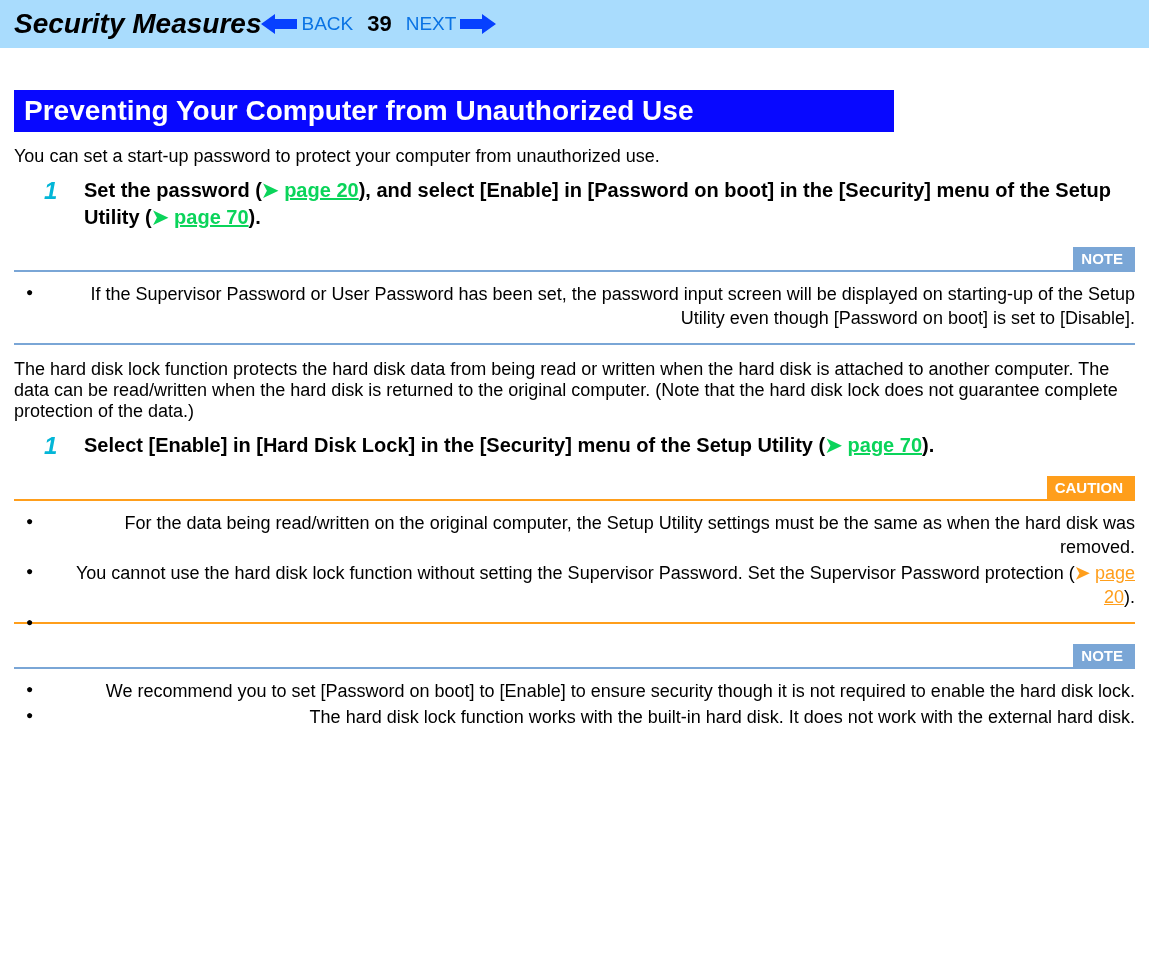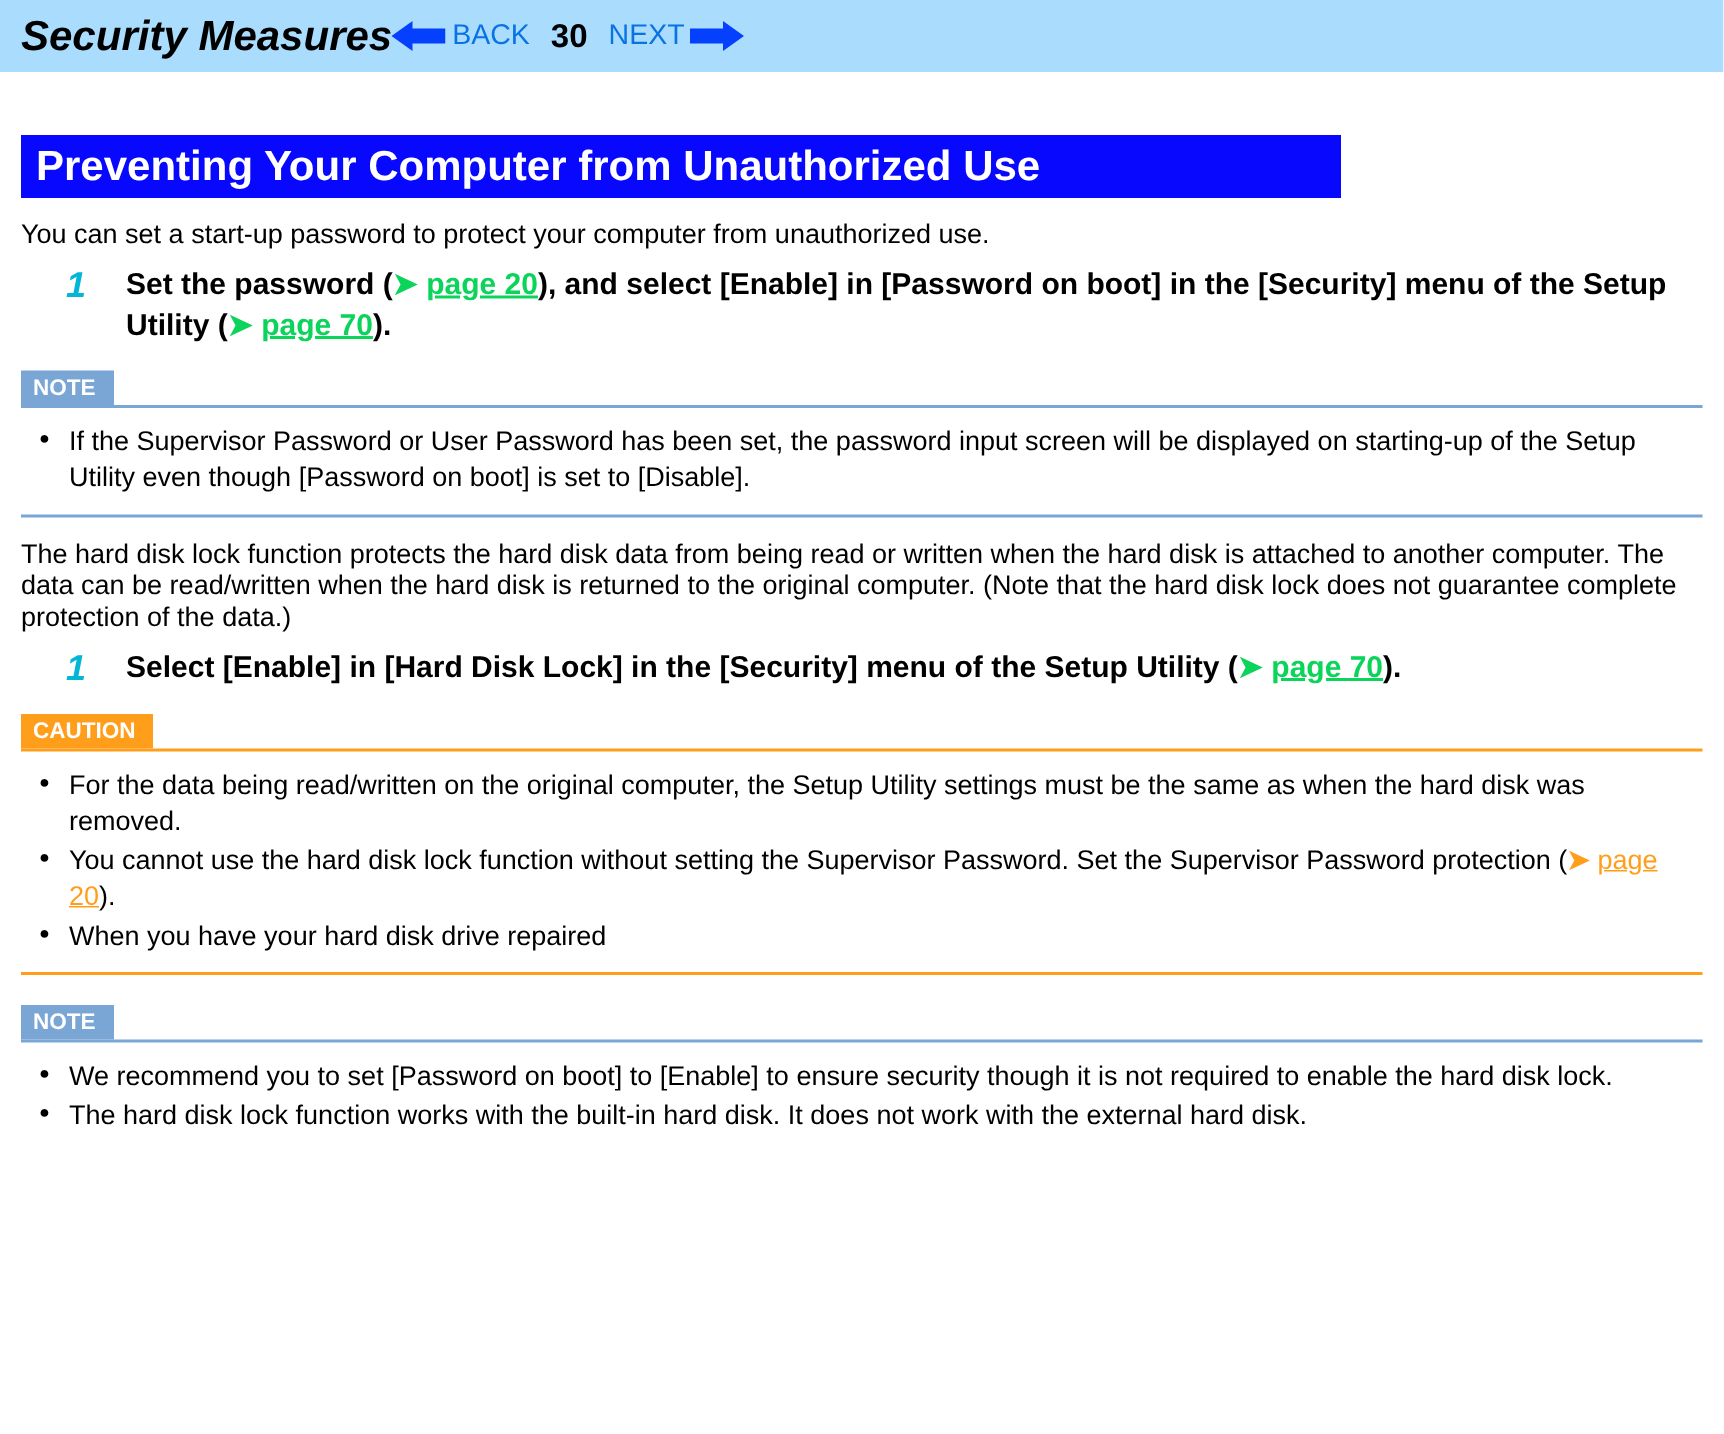--- a/index.html
+++ b/index.html
@@ -115,20 +115,21 @@
   .note-label { background: #7aa6d6; }
   .caution-label { background: #ff9e1b; }
   .callout-rule-top, .callout-rule-bottom {
     height: 2px;
     width: 100%;
   }
   .note-rule { background: #7aa6d6; }
   .caution-rule { background: #ff9e1b; }
   .callout-box {
     margin-top: 0;
+    text-align: right;
   }
   .callout-body {
     padding: 8px 0 10px 0;
   }
   ul.bullets {
     margin: 0;
     padding-left: 8px;
     list-style: none;
   }
   ul.bullets > li {
@@ -171,21 +172,21 @@
   <div class="page-title">Security Measures</div>
   <div class="nav">
     <div class="nav-back">
       <span class="arrow-left">
         <svg width="36" height="20" viewBox="0 0 36 20">
             <polygon points="0,10 14,0 14,5 36,5 36,15 14,15 14,20" fill="#0640ff"></polygon>
           </svg>
       </span>
       <span class="nav-label">BACK</span>
     </div>
-    <span class="page-num">30</span>
+    <span class="page-num">39</span>
     <div class="nav-next">
       <span class="nav-label">NEXT</span>
       <span class="arrow-right">
         <svg width="36" height="20" viewBox="0 0 36 20">
             <polygon points="36,10 22,0 22,5 0,5 0,15 22,15 22,20" fill="#0640ff"></polygon>
           </svg>
       </span>
     </div>
   </div>
 </div>
@@ -225,21 +226,20 @@
   <div class="callout-box">
     <span class="callout-label caution-label">CAUTION</span>
     <div class="callout-rule-top caution-rule"></div>
     <div class="callout-body">
       <ul class="bullets">
         <li>For the data being read/written on the original computer, the Setup Utility settings must be the same as when the hard disk was removed.</li>
         <li>
           <span>You cannot use the hard disk lock function without setting the Supervisor Password. Set the Supervisor Password protection (</span><span class="arrow-inline-orange">➤ </span><a href="#" class="page-link-orange">page 20</a><span>).</span>
         </li>
         <li>
-          <span>When you have your hard disk drive repaired</span>
         </li>
       </ul>
     </div>
     <div class="callout-rule-bottom caution-rule"></div>
   </div>
 
   <div class="spacer"></div>
 
   <div class="callout-box">
     <span class="callout-label note-label">NOTE</span>

